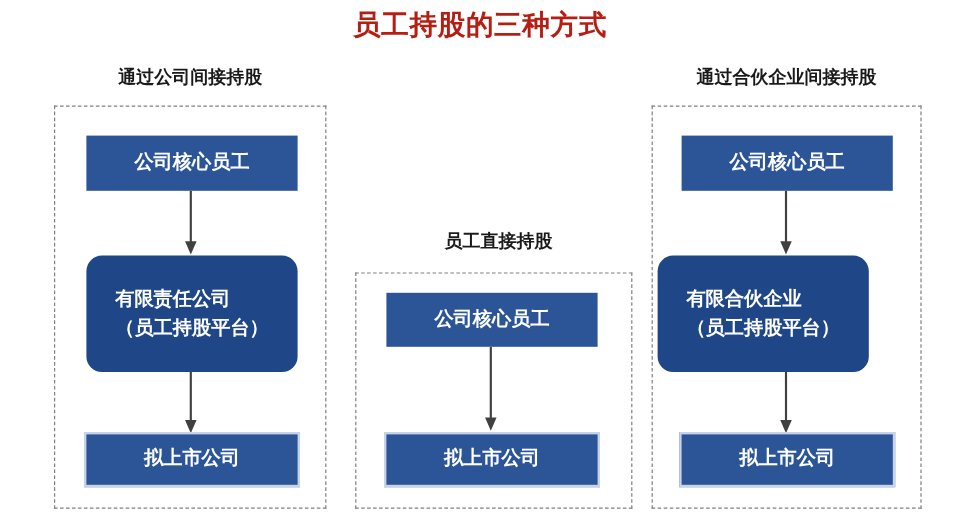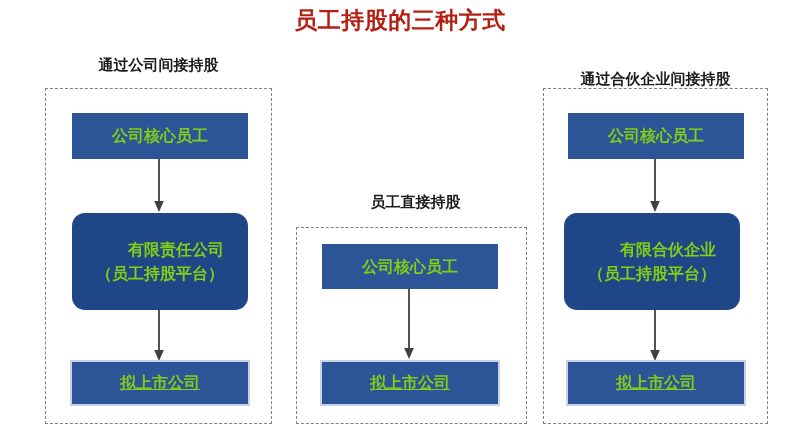--- a/index.html
+++ b/index.html
@@ -40,42 +40,42 @@
     position: absolute;
     text-align: center;
     font-size: 15px;
     font-weight: bold;
     color: #1a1a1a;
     line-height: 20px;
     white-space: nowrap;
   }
   .col-header.left   { left: 45px;  top: 55px;  width: 227px; }
   .col-header.middle { left: 300px; top: 192px; width: 231px; }
-  .col-header.right  { left: 543px; top: 55px;  width: 225px; margin-top: 14px; }
+  .col-header.right  { left: 543px; top: 55px;  width: 225px; }
 
   
   .dashed-box {
     position: absolute;
     border: 1.6px dashed #808080;
     box-sizing: border-box;
     background: transparent;
   }
   .dashed-box.left   { left: 45px;  top: 88px;  width: 227px; height: 336px; }
   .dashed-box.middle { left: 296px; top: 227px; width: 231px; height: 197px; }
   .dashed-box.right  { left: 543px; top: 88px;  width: 225px; height: 336px; }
 
   
   .node {
     position: absolute;
     box-sizing: border-box;
     display: flex;
     align-items: center;
     justify-content: center;
-    text-align: right;
-    color: #84cc16;
+    text-align: left;
+    color: #ffffff;
     font-weight: bold;
     font-size: 16px;
     line-height: 22px;
     background: #2B5597;
   }
   .node .label-line { display: block; white-space: nowrap; }
 
   
   .node.rect {
     border-radius: 0;
@@ -84,35 +84,34 @@
   .node.rounded {
     border-radius: 13px;
     background: #1F4788;
     font-size: 16px;
     line-height: 24px;
   }
   
   .node.bordered {
     border: 2.5px solid #C6D3E8;
     background: #2B5597;
-    text-decoration: underline;
   }
 
   
   .node.l-top      { left: 72px;  top: 113px; width: 176px; height: 46px; }
   .node.l-mid      { left: 72px;  top: 213px; width: 176px; height: 97px; }
   .node.l-bottom   { left: 70px;  top: 360px; width: 180px; height: 46px; }
 
   
   .node.m-top      { left: 322px; top: 244px; width: 176px; height: 45px; }
   .node.m-bottom   { left: 320px; top: 360px; width: 180px; height: 46px; }
 
   
   .node.r-top      { left: 568px; top: 113px; width: 176px; height: 46px; }
-  .node.r-mid      { left: 564px; top: 213px; width: 176px; height: 97px; }
+  .node.r-mid      { left: 548px; top: 213px; width: 176px; height: 97px; }
   .node.r-bottom   { left: 566px; top: 360px; width: 180px; height: 46px; }
 
   
   .arrow {
     position: absolute;
   }
   .arrow svg { display: block; }
 
   .arrow.l-a1 { left: 152px; top: 159px; }
   .arrow.l-a2 { left: 152px; top: 310px; }

